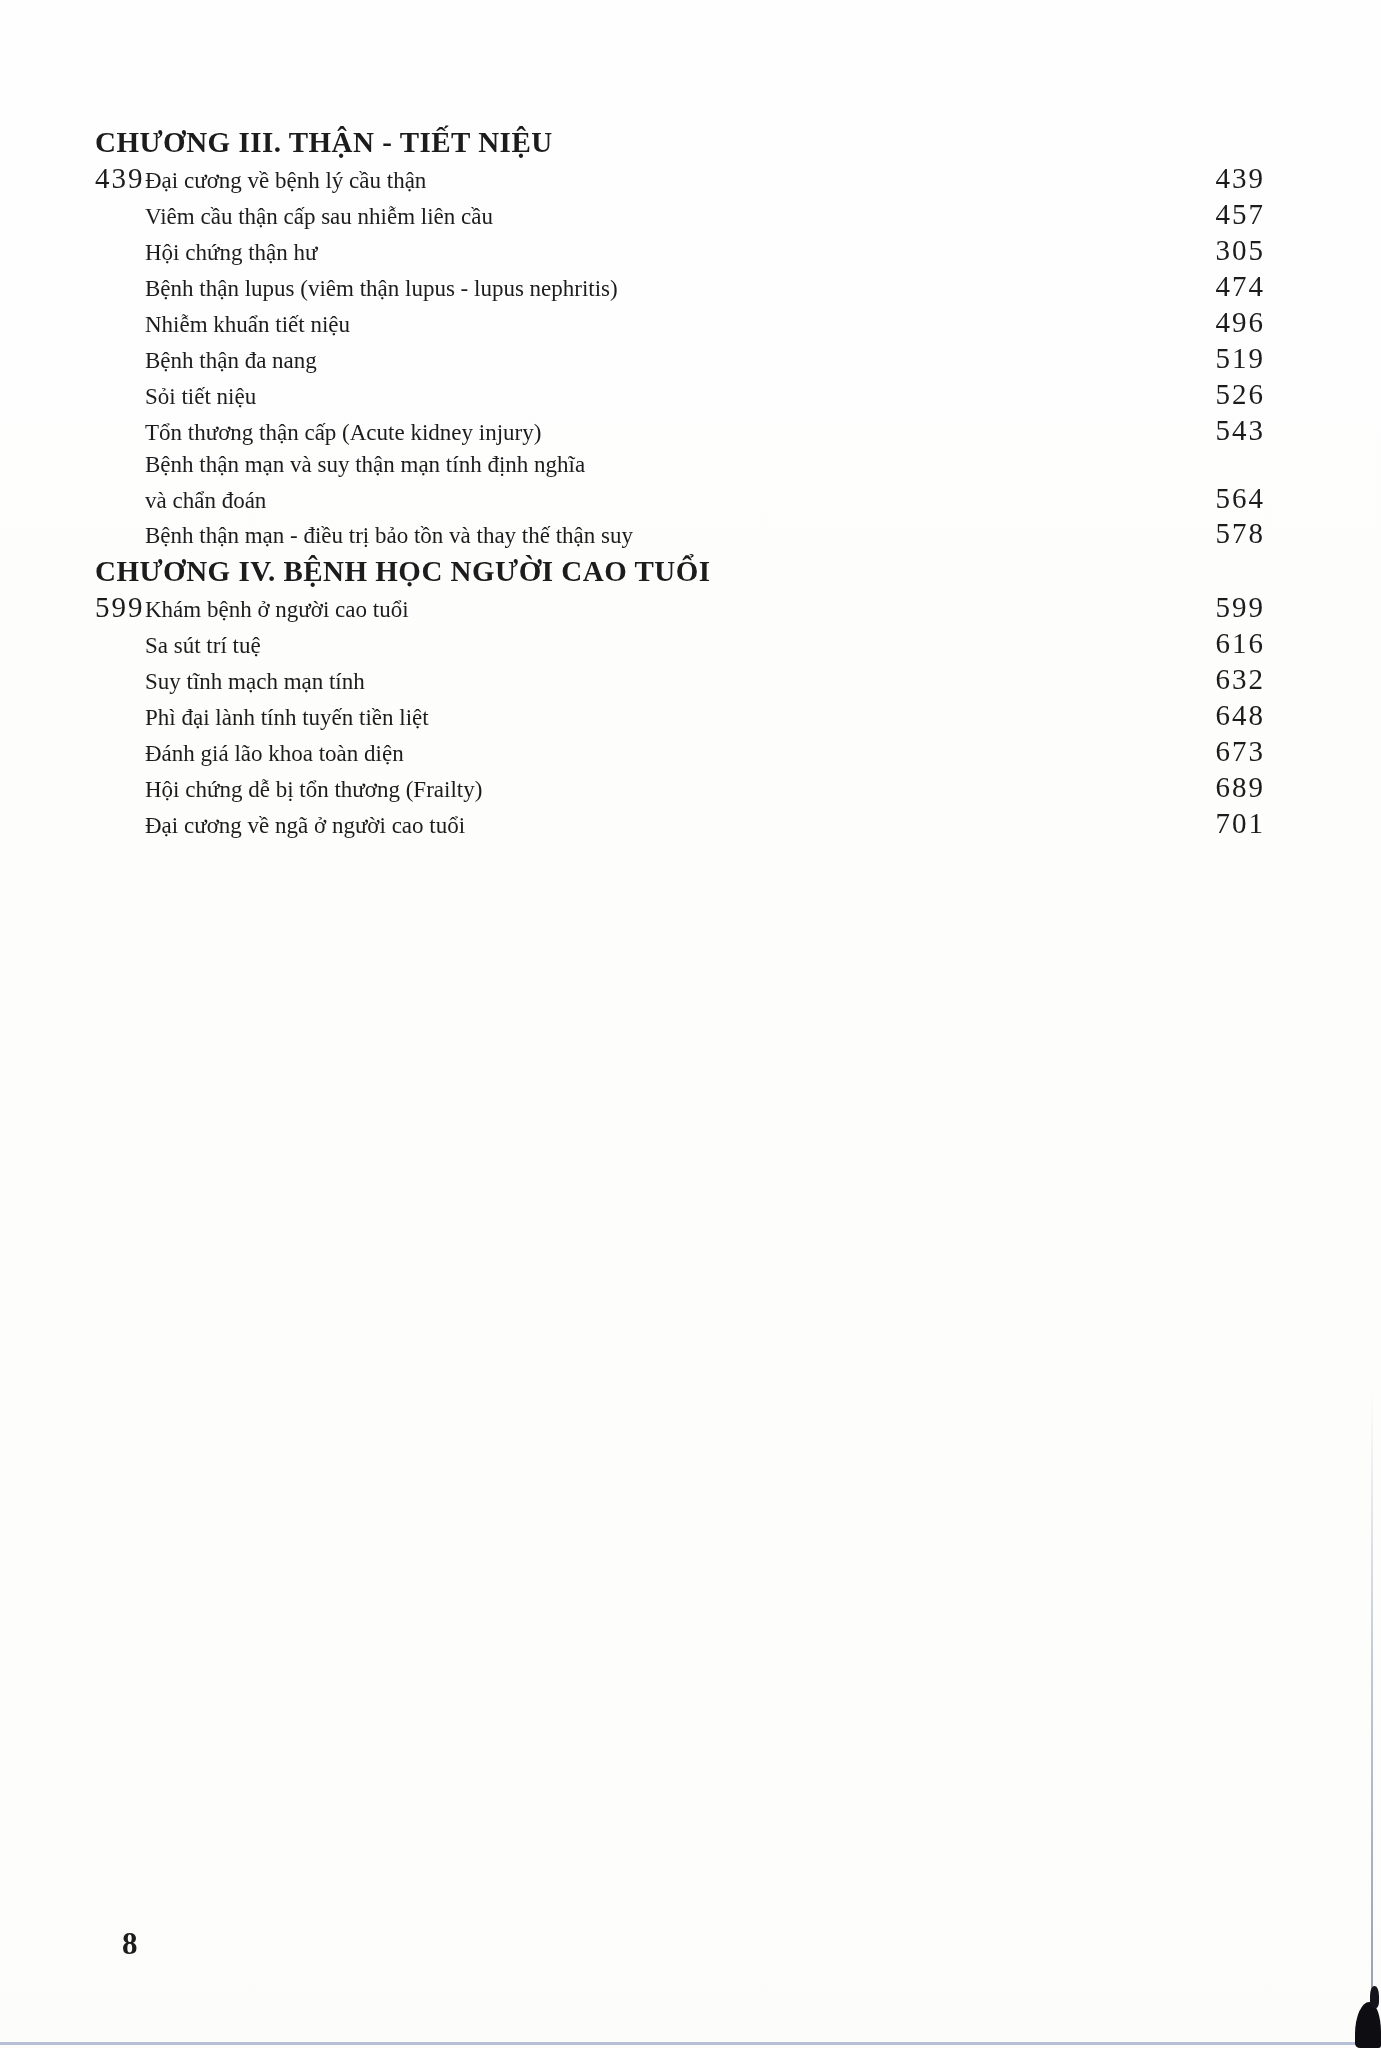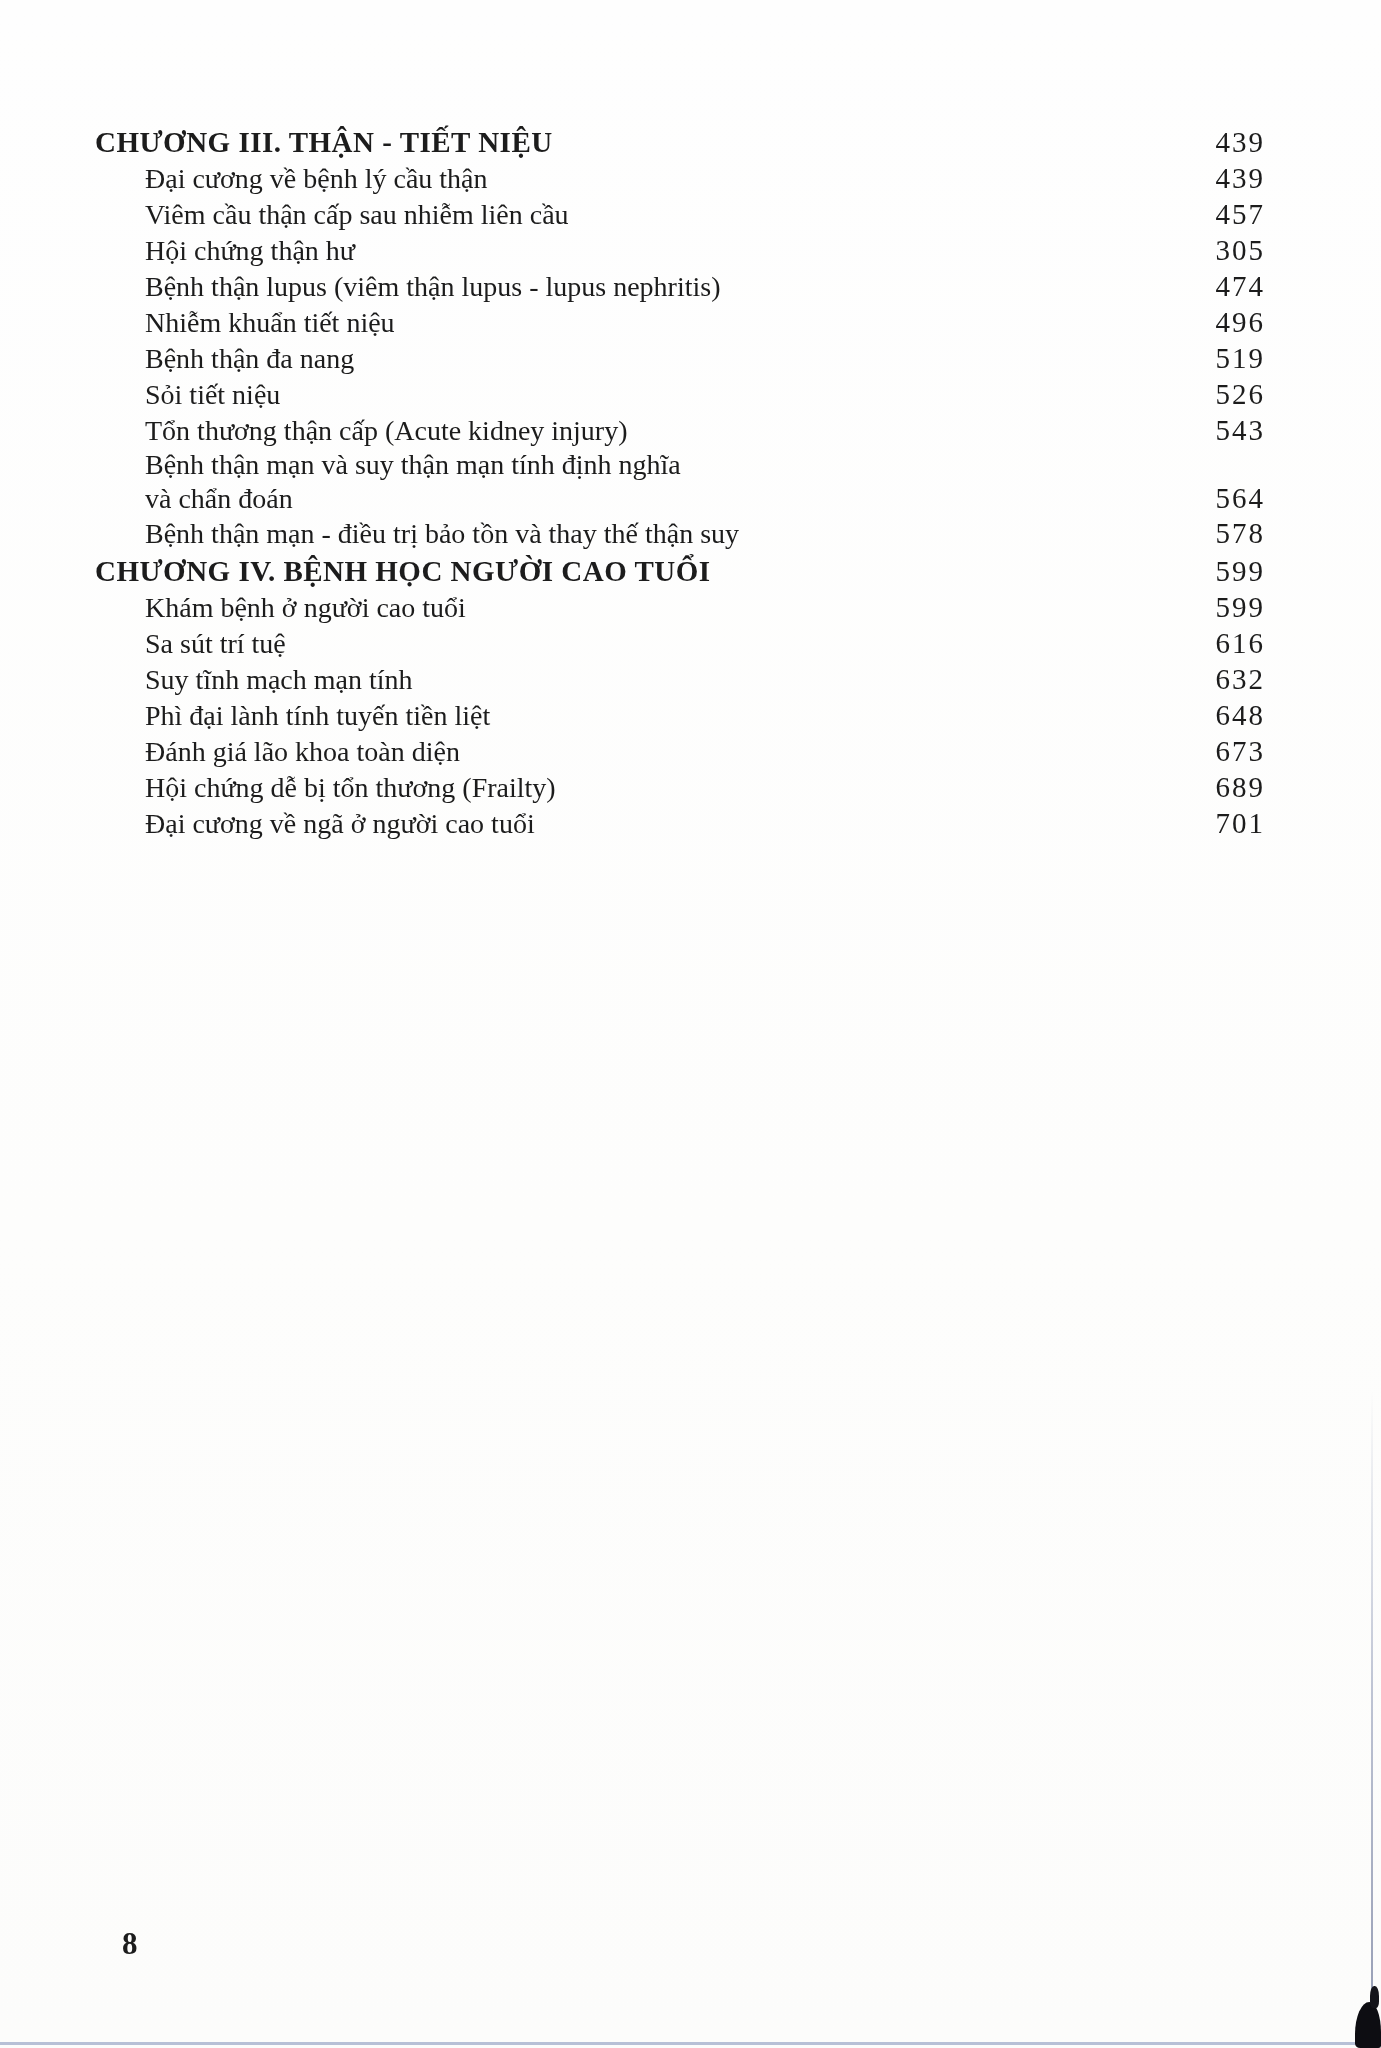--- a/index.html
+++ b/index.html
@@ -23,29 +23,29 @@
   .row{
     display:flex;
     justify-content:space-between;
     align-items:baseline;
     height:36px;
     line-height:36px;
     white-space:nowrap;
   }
   .row.twoline-first{height:33px;line-height:33px;}
   .row.twoline-second{height:34px;line-height:34px;}
-  .heading-row{margin-top:2px;}
+  .heading-row{margin-top:2px;flex-direction:column;}
   .heading-row .title{
     font-weight:bold;
     font-size:29px;
     letter-spacing:0.5px;
   }
   .entry .title{
     padding-left:50px;
-    font-size:28px;
+    font-size:23px;
   }
   .pagenum{
     font-size:29px;
     letter-spacing:2px;
     text-align:left;
   }
   .folio{
     position:absolute;
     left:122px;top:1926px;
     font-size:31px;

